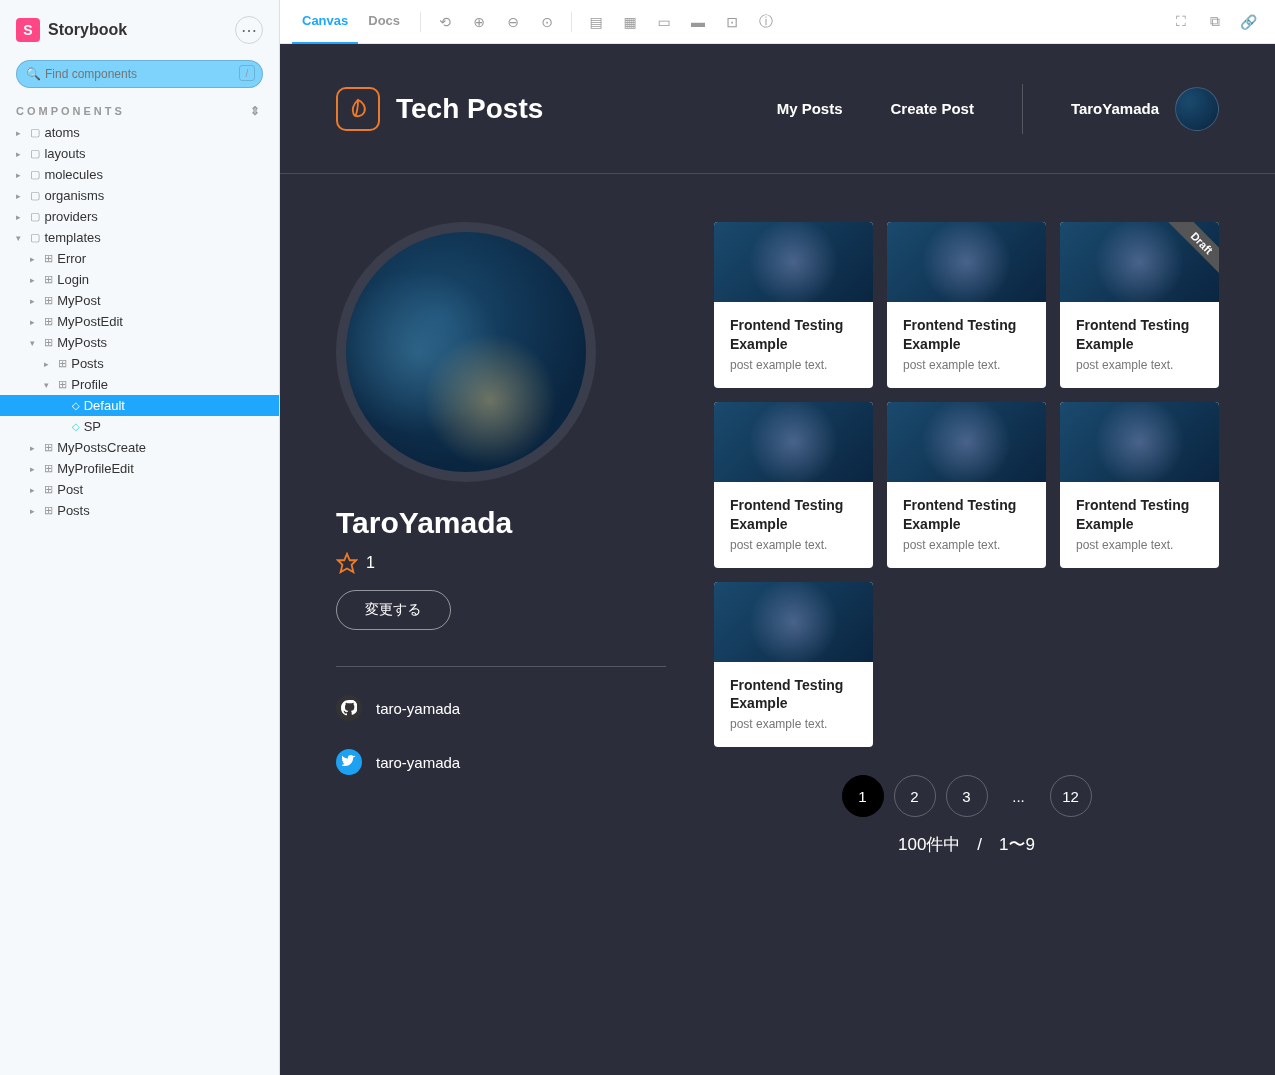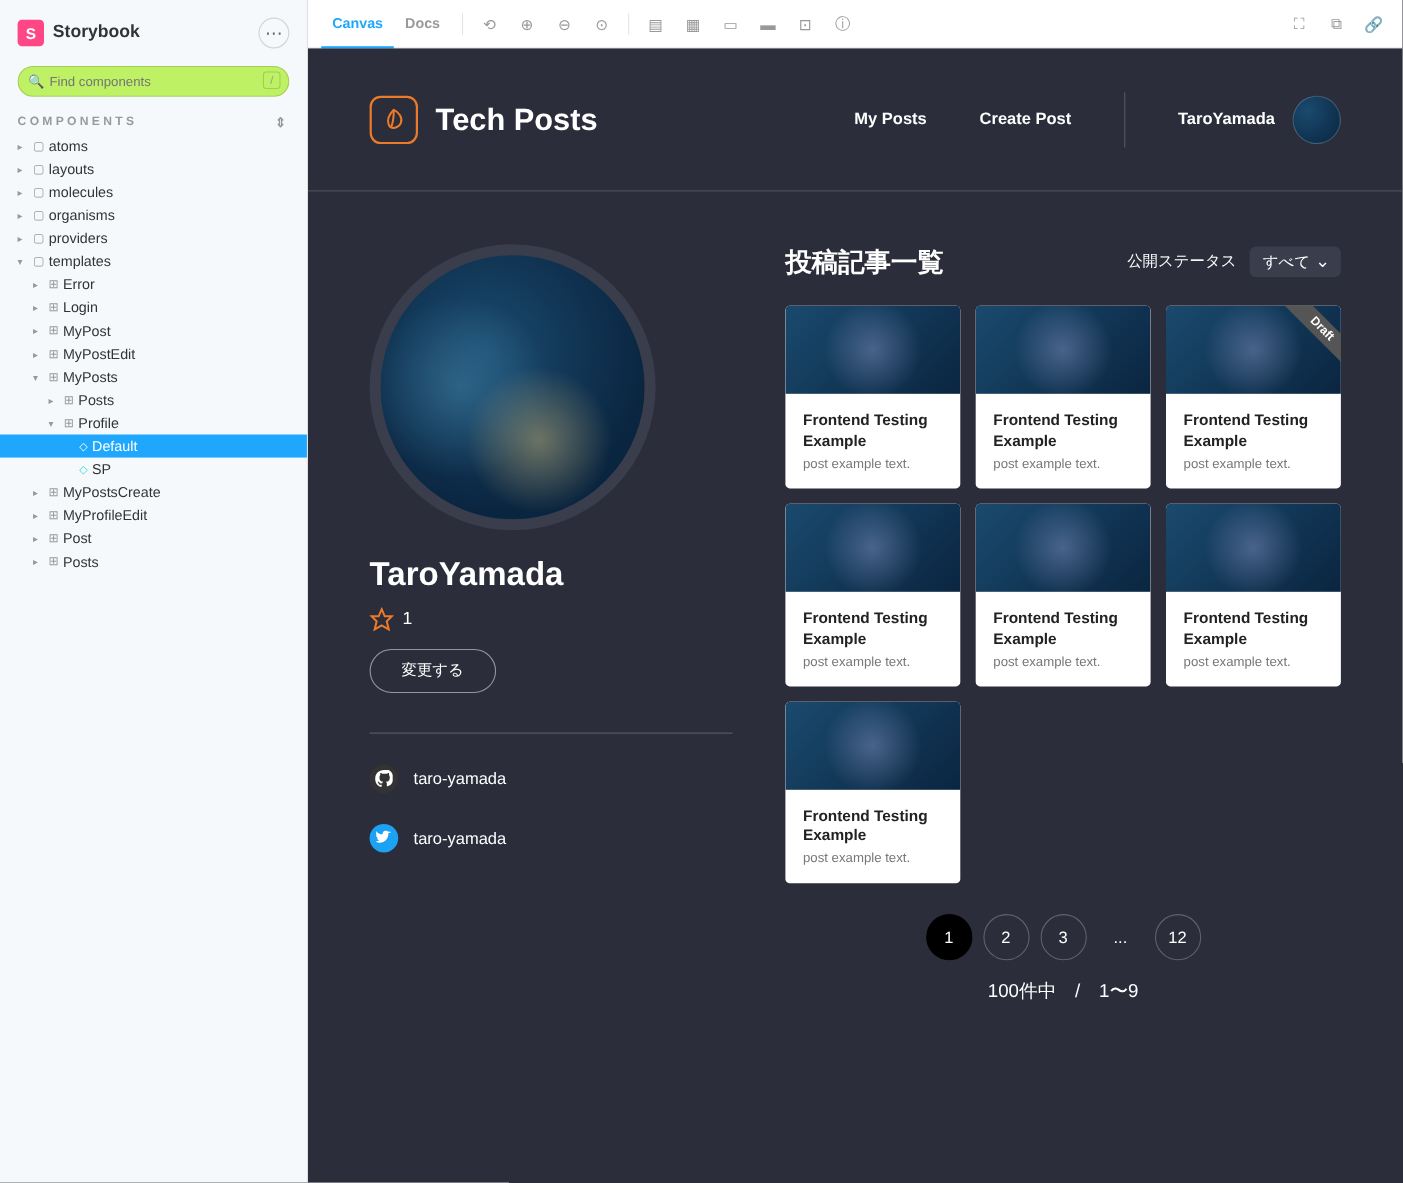--- a/index.html
+++ b/index.html
@@ -6,21 +6,21 @@
 body { display: flex; width: 1275px; height: 1075px; overflow: hidden; background: #fff; }
 
 
 .sidebar { width: 280px; background: #f6f9fc; border-right: 1px solid rgba(0,0,0,0.1); display: flex; flex-direction: column; }
 .sb-header { display: flex; align-items: center; justify-content: space-between; padding: 16px; }
 .sb-logo { display: flex; align-items: center; gap: 8px; }
 .sb-logo-box { width: 24px; height: 24px; background: #ff4785; border-radius: 4px; display: flex; align-items: center; justify-content: center; color: #fff; font-weight: bold; font-size: 14px; }
 .sb-brand { font-weight: 700; font-size: 16px; color: #333; }
 .sb-menu-btn { width: 28px; height: 28px; border: 1px solid rgba(0,0,0,0.15); border-radius: 50%; display: flex; align-items: center; justify-content: center; color: #666; cursor: pointer; }
 .sb-search { margin: 0 16px 12px; position: relative; }
-.sb-search input { width: 100%; padding: 6px 28px 6px 28px; border: 1px solid rgba(0,0,0,0.15); border-radius: 20px; font-size: 12px; background: #bef264; color: #666; }
+.sb-search input { width: 100%; padding: 6px 28px 6px 28px; border: 1px solid rgba(0,0,0,0.15); border-radius: 20px; font-size: 12px; background: #7dd3fc; color: #666; }
 .sb-search .search-icn { position: absolute; left: 10px; top: 7px; color: #999; font-size: 12px; }
 .sb-search .slash { position: absolute; right: 8px; top: 5px; width: 16px; height: 16px; border: 1px solid rgba(0,0,0,0.15); border-radius: 3px; display: flex; align-items: center; justify-content: center; font-size: 10px; color: #999; }
 .sb-section-hdr { padding: 4px 16px; font-size: 11px; letter-spacing: 3px; color: #999; display: flex; justify-content: space-between; align-items: center; font-weight: 700; }
 .sb-tree { font-size: 13px; color: #333; }
 .sb-item { display: flex; align-items: center; padding: 3px 0 3px 16px; cursor: pointer; gap: 4px; }
 .sb-item.selected { background: #1ea7fd; color: #fff; }
 .sb-arrow { width: 10px; font-size: 9px; color: #999; }
 .sb-item.selected .sb-arrow { color: #fff; }
 .folder-icn { color: #999; font-size: 11px; }
 .story-icn { color: #37d5d3; font-size: 10px; }
@@ -288,31 +288,20 @@
           <div class="social-icn tw">
             <svg width="14" height="14" viewBox="0 0 24 24" fill="#fff">
                 <path d="M23 3c-1 0-2 1-3 1 1-1 2-2 2-3-1 1-2 1-3 1-1-1-2-2-4-2-3 0-5 2-5 5 0 0 0 1 0 1-4 0-8-2-10-5-1 1-1 2-1 3 0 2 1 3 2 4-1 0-2 0-2-1 0 2 2 4 4 5-1 0-1 0-2 0 1 2 2 3 4 3-2 1-4 2-6 2 0 0-1 0-1 0 2 1 5 2 7 2 9 0 14-7 14-14 0 0 0 0 0-1 1 0 2-1 3-2z"></path>
               </svg>
           </div>
           <span>taro-yamada</span>
         </div>
       </div>
 
       <div class="posts">
-        <div class="posts-hdr">
-          <div class="posts-title">投稿記事一覧</div>
-          <div class="posts-filter">
-            <span class="filter-lbl">公開ステータス</span>
-            <div class="filter-wrap">
-              <select class="filter-sel">
-                <option>すべて</option>
-              </select>
-            </div>
-          </div>
-        </div>
         <div class="grid" id="posts-grid">
             <div class="card">
               <div class="card-img"></div>
               <div class="card-body">
                 <div class="card-title">Frontend Testing Example</div>
                 <div class="card-desc">post example text.</div>
               </div>
             </div>
             <div class="card">
               <div class="card-img"></div>

